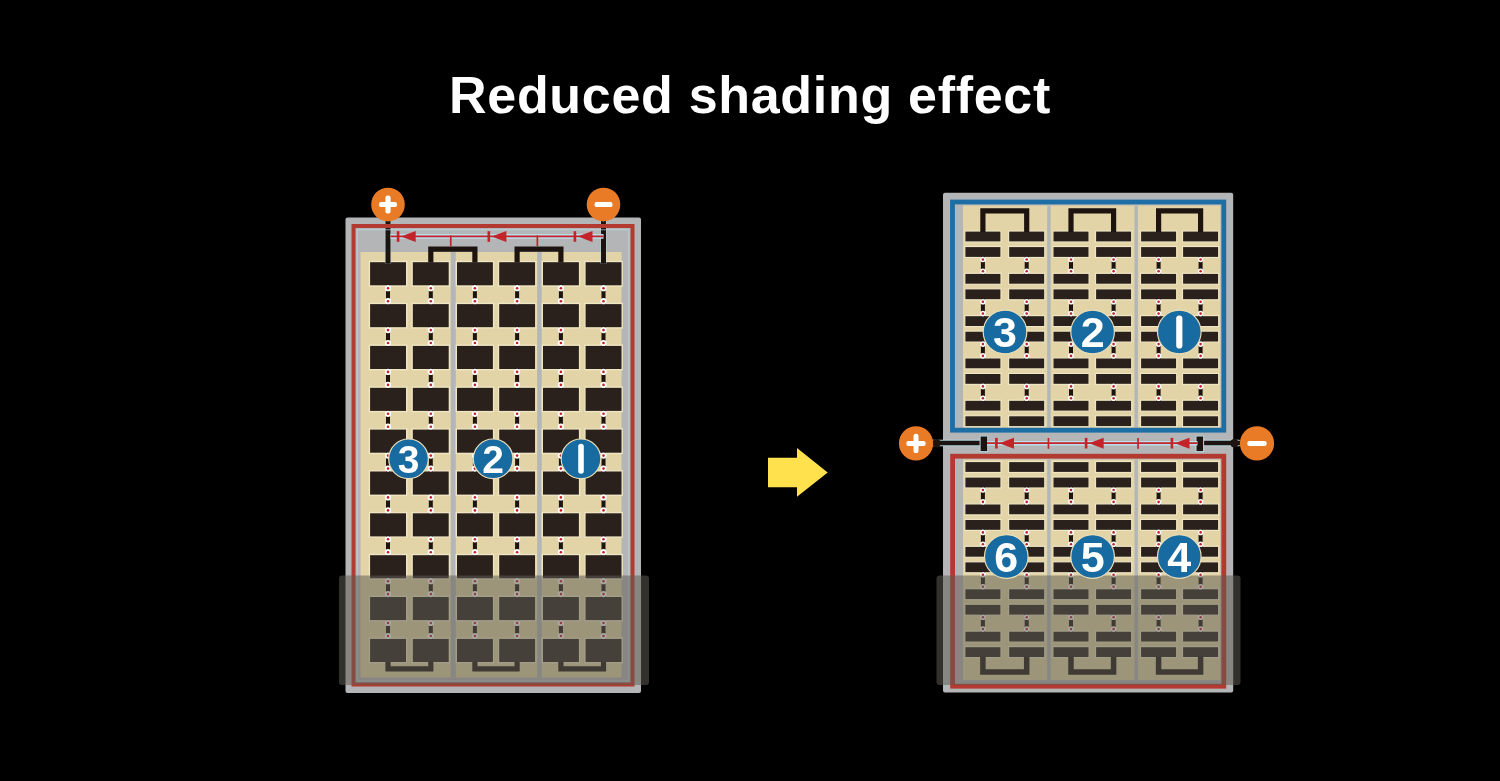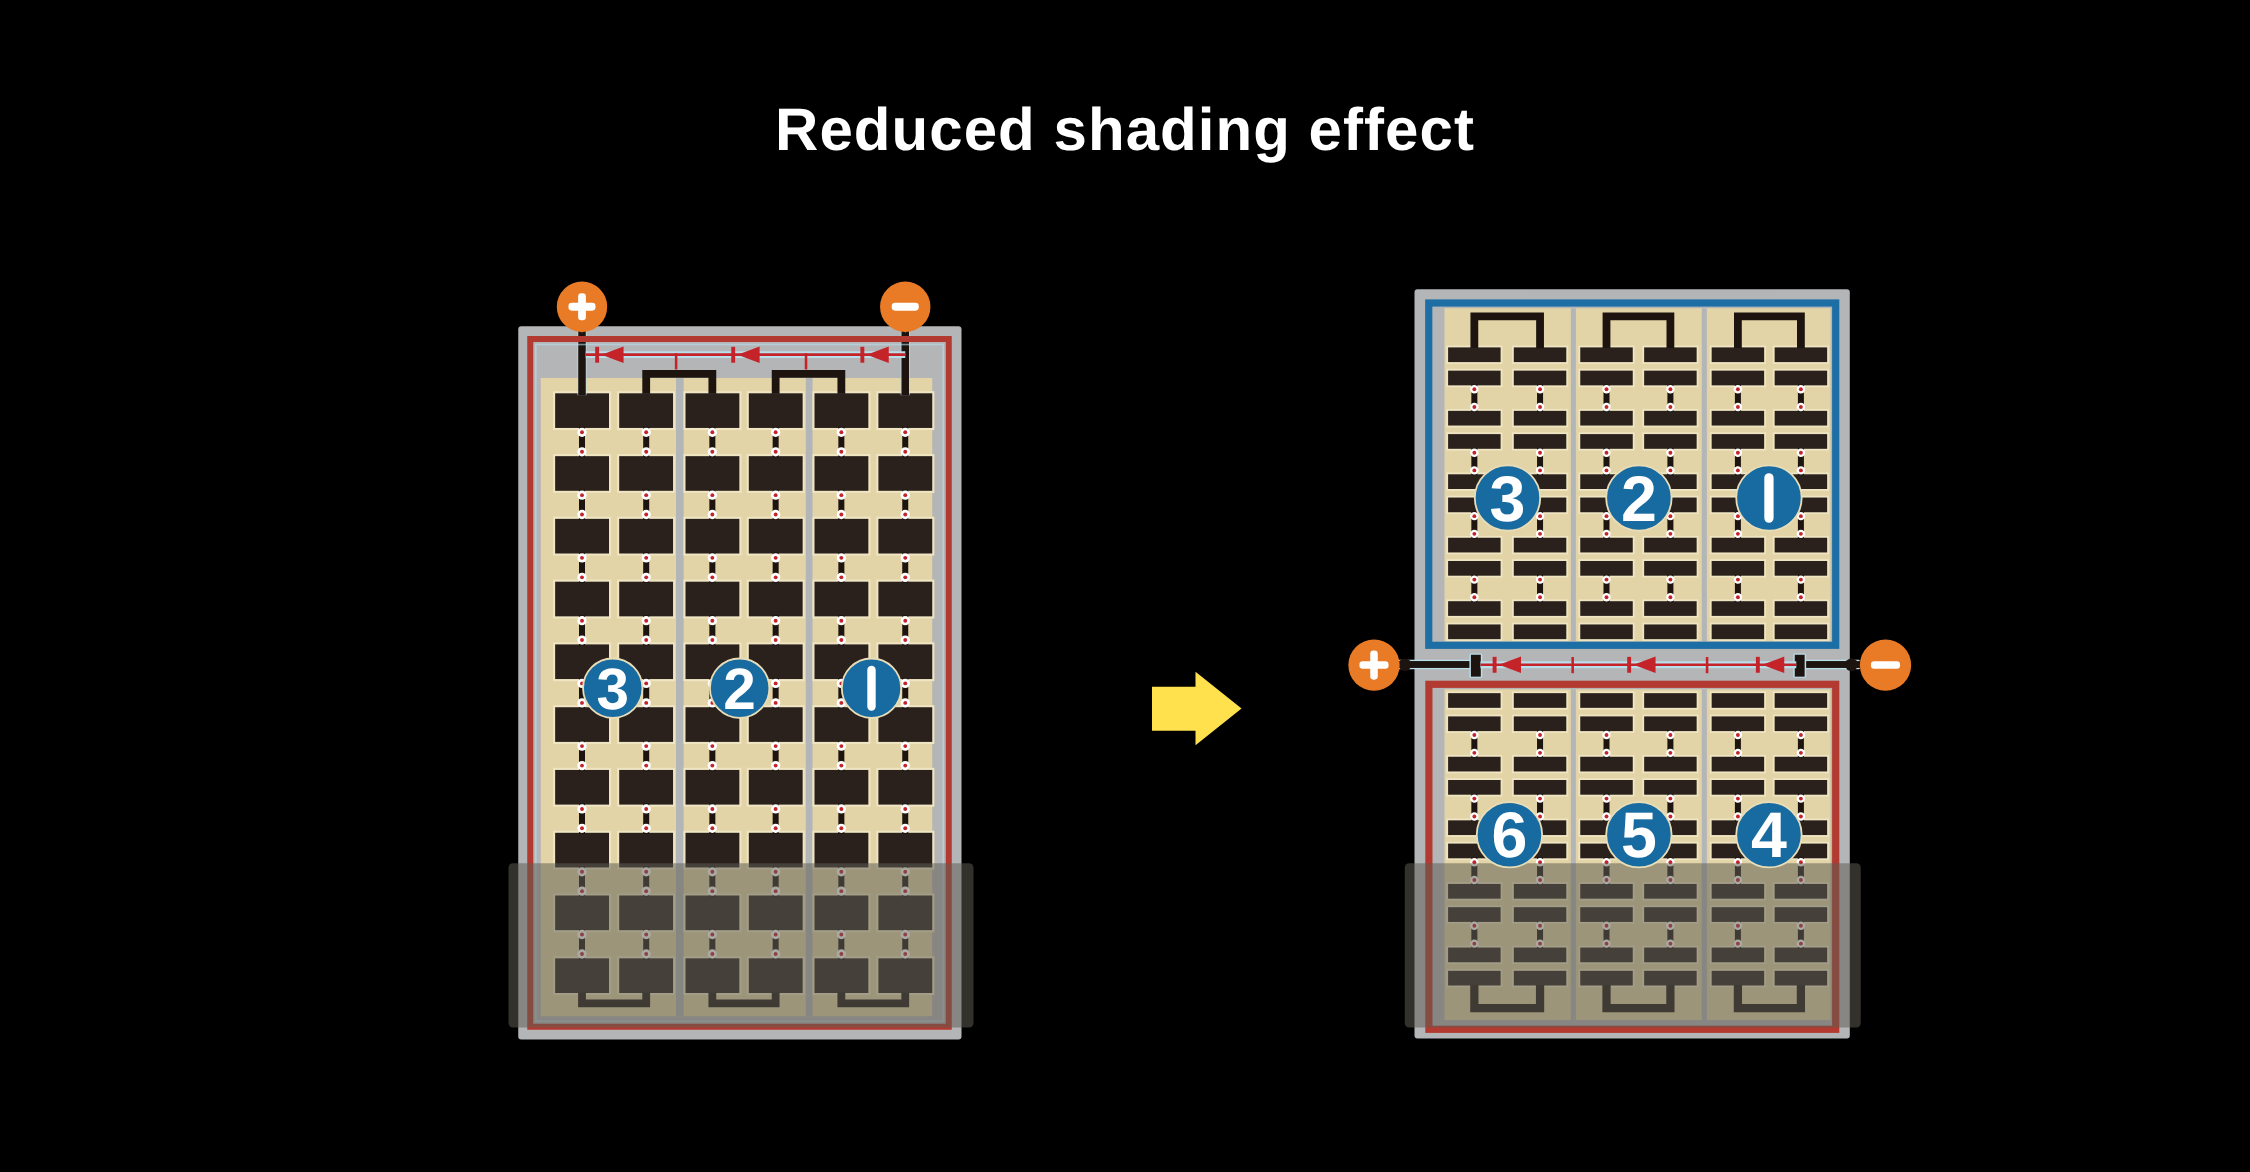--- a/index.html
+++ b/index.html
@@ -1,18 +1,18 @@
 <!DOCTYPE html>
 <html><head>
 <meta charset="utf-8">
 <style>
   html,body{margin:0;padding:0;background:#000;width:1500px;height:781px;overflow:hidden}
   #stage{position:relative;width:1500px;height:781px;background:#000}
   .title{position:absolute;top:65px;left:0;width:100%;text-align:center;
-         font-family:"Liberation Sans",sans-serif;font-weight:bold;font-size:40px;
+         font-family:"Liberation Sans",sans-serif;font-weight:bold;font-size:52px;
          color:#fff;letter-spacing:0.7px}
   svg{position:absolute;top:0;left:0}
 </style>
 </head>
 <body>
 <div id="stage">
 
 <div class="title">Reduced shading effect</div>
 <svg width="1500" height="781" viewBox="0 0 1500 781">
 

